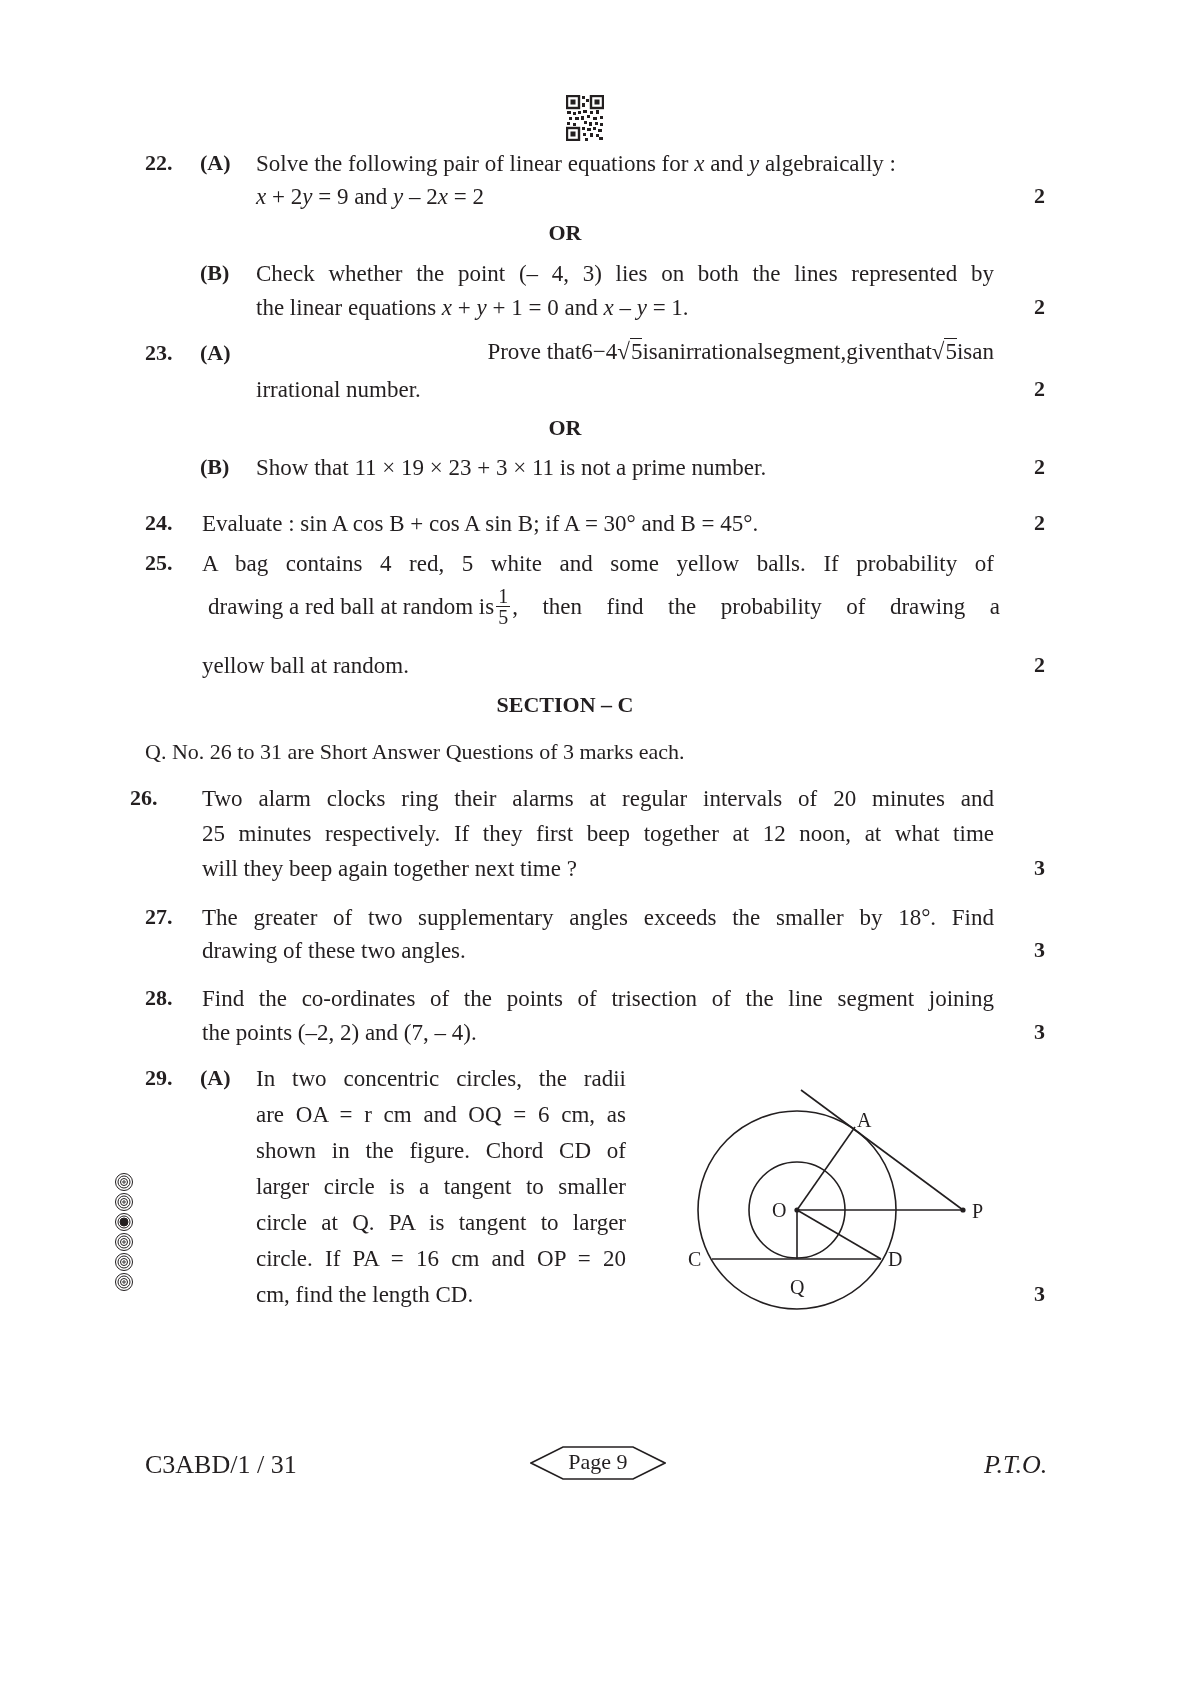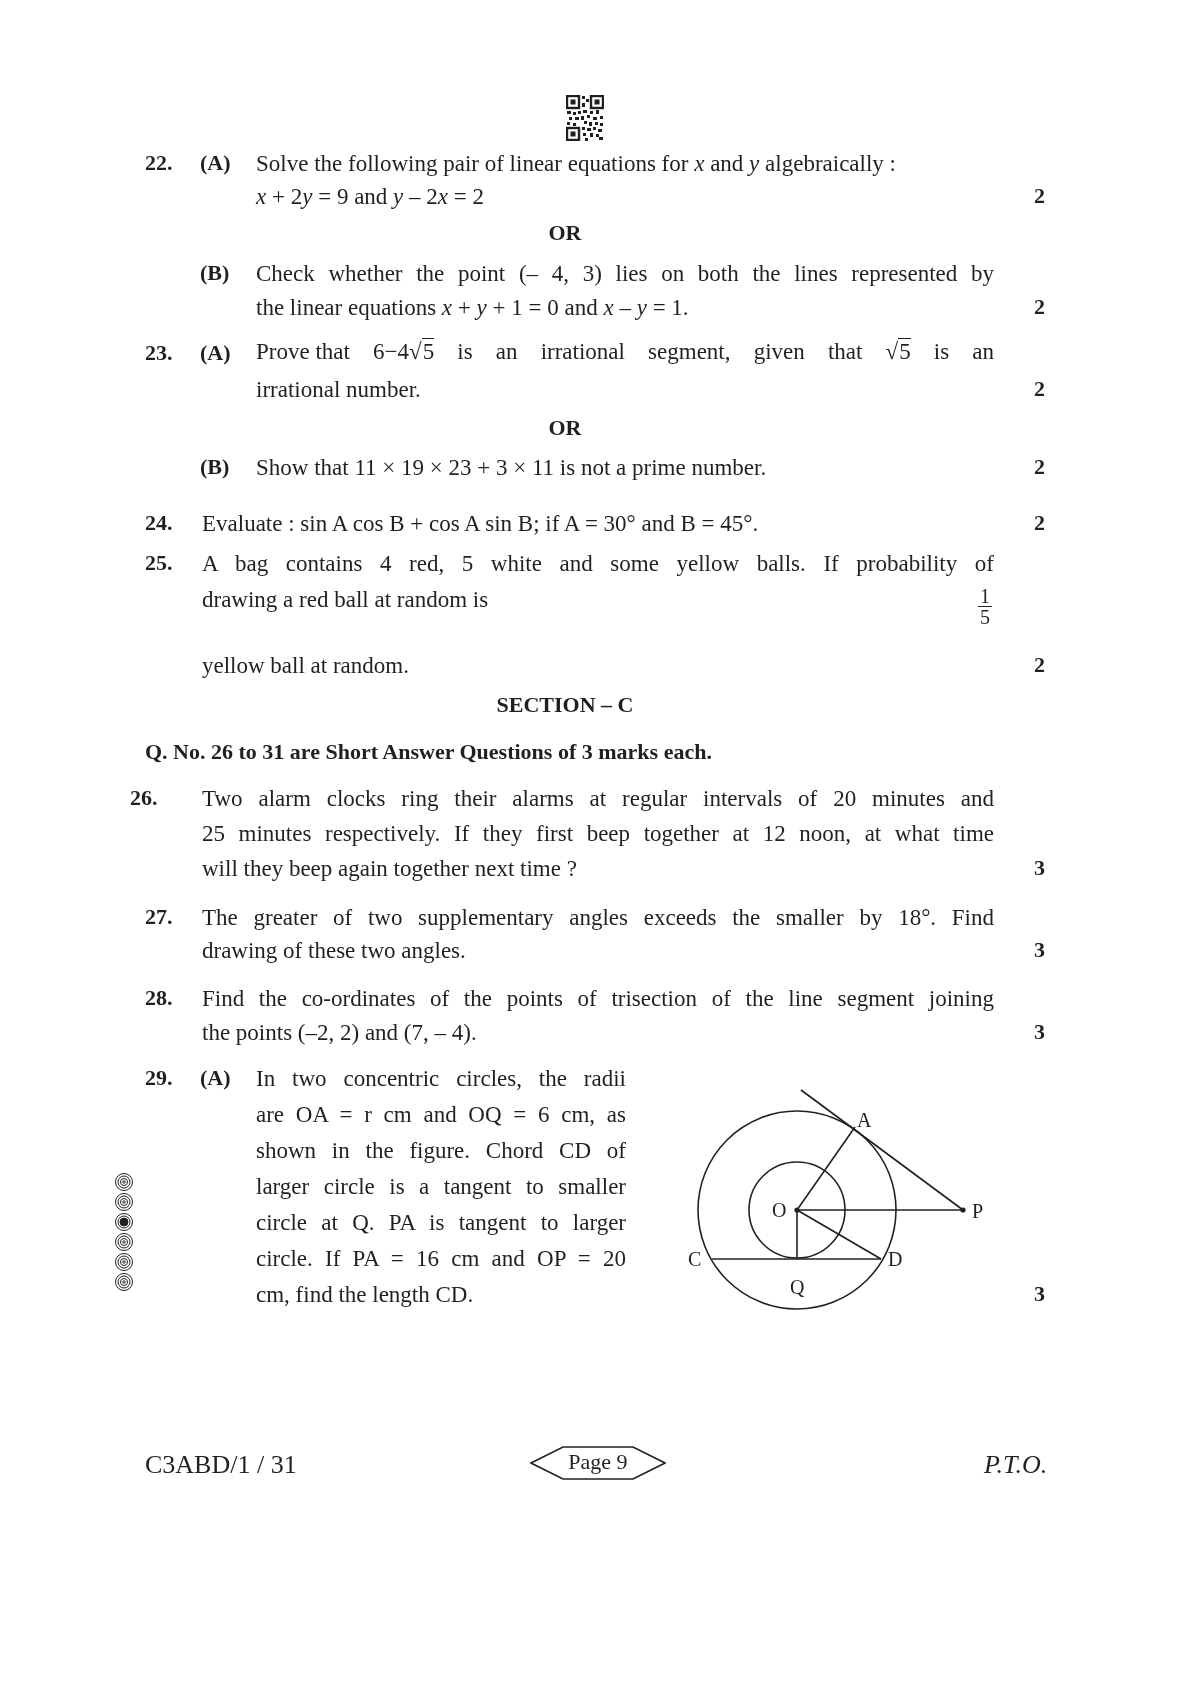--- a/index.html
+++ b/index.html
@@ -80,21 +80,21 @@
   <span class="abs center" style="left:540px;top:220px;width:50px">OR</span>
   <span class="abs part" style="left:200px;top:260px">(B)</span>
   <span class="abs line justify" style="left:256px;top:260px;width:738px">Check whether the point (– 4, 3) lies on both the lines represented by</span>
   <span class="abs line" style="left:256px;top:294px">the linear equations <i>x</i> + <i>y</i> + 1 = 0 and <i>x</i> – <i>y</i> = 1.</span>
   <span class="abs marks" style="top:294px">2</span>
 </div>
 
 <div>
   <span class="abs qnum" style="left:145px;top:340px">23.</span>
   <span class="abs part" style="left:200px;top:340px">(A)</span>
-  <div class="abs line" style="left:256px;top:338px;width:738px;display:flex;justify-content:space-between">
+  <div class="abs line" style="left:256px;top:338px;width:738px;display:flex;justify-content:flex-end">
     <span>Prove that</span>
     <span>6−4<span class="sqrt">√<span class="rad">5</span></span></span>
     <span>is</span>
       <span>an</span>
       <span>irrational</span>
       <span>segment,</span>
       <span>given</span>
       <span>that</span>
     <span><span class="sqrt">√<span class="rad">5</span></span></span>
     <span>is</span>
@@ -110,33 +110,34 @@
 
 <div>
   <span class="abs qnum" style="left:145px;top:510px">24.</span>
   <span class="abs line" style="left:202px;top:510px">Evaluate : sin A cos B + cos A sin B; if A = 30° and B = 45°.</span>
   <span class="abs marks" style="top:510px">2</span>
 </div>
 
 <div>
   <span class="abs qnum" style="left:145px;top:550px">25.</span>
   <span class="abs line justify" style="left:202px;top:550px;width:792px">A bag contains 4 red, 5 white and some yellow balls. If probability of</span>
-  <div class="abs line" style="left:202px;top:586px;width:792px;display:flex;justify-content:space-between">
+  <div class="abs line" style="left:208px;top:586px;width:792px;display:flex;align-items:center;justify-content:space-between">
     <span>drawing a red ball at random is</span>
     <span class="frac">
       <span class="num">1</span>
       <span class="den">5</span>
     </span>
+    <span style="flex:1;text-align:justify;text-align-last:justify">, then find the probability of drawing a</span>
   </div>
   <span class="abs line" style="left:202px;top:652px">yellow ball at random.</span>
   <span class="abs marks" style="top:652px">2</span>
 </div>
 
 <span class="abs center" style="left:470px;top:692px;width:190px">SECTION – C</span>
-<span class="abs" style="left:145px;top:739px;font-weight:bold;font-size:22px">Q. No. 26 to 31 are Short Answer Questions of 3 marks each.</span>
+<span class="abs" style="left:145px;top:739px;font-weight:normal;font-size:22px">Q. No. 26 to 31 are Short Answer Questions of 3 marks each.</span>
 
 <div>
   <span class="abs qnum" style="left:130px;top:785px">26.</span>
   <span class="abs line justify" style="left:202px;top:785px;width:792px">Two alarm clocks ring their alarms at regular intervals of 20 minutes and</span>
   <span class="abs line justify" style="left:202px;top:820px;width:792px">25 minutes respectively. If they first beep together at 12 noon, at what time</span>
   <span class="abs line" style="left:202px;top:855px">will they beep again together next time ?</span>
   <span class="abs marks" style="top:855px">3</span>
 </div>
 
 <div>

